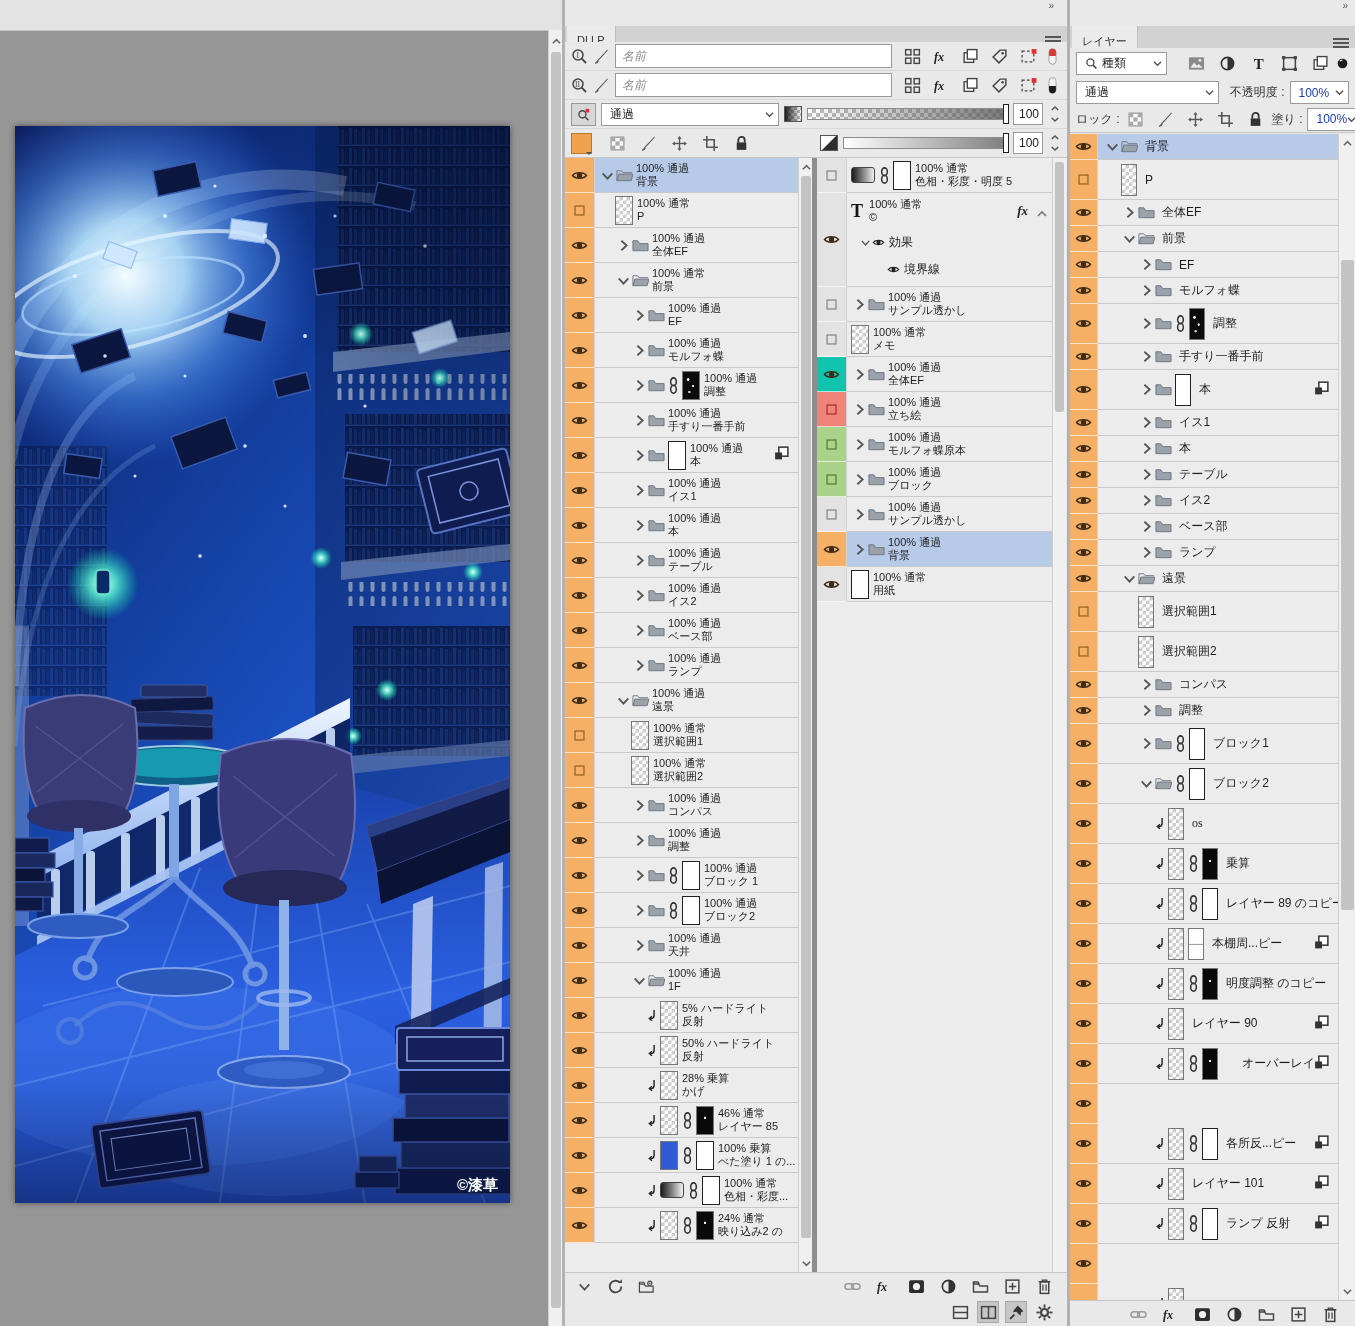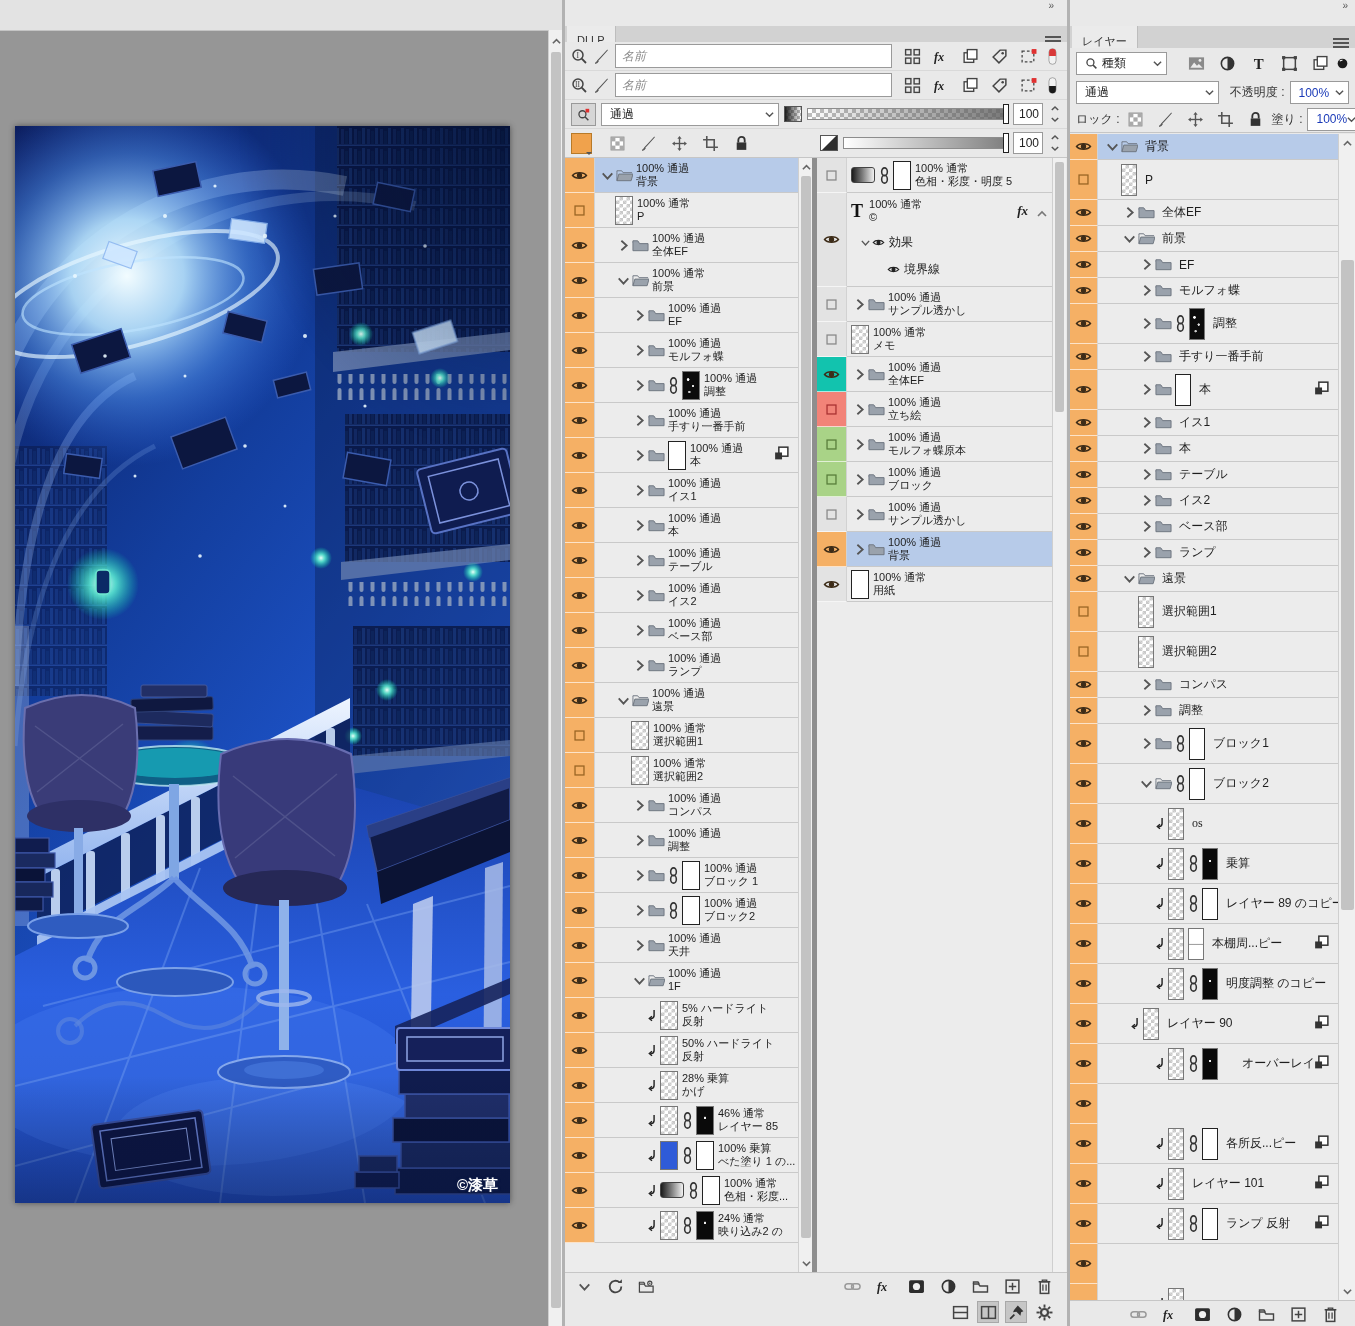--- a/index.html
+++ b/index.html
@@ -2839,21 +2839,21 @@
         <div class="srow" style="height: 40px;">
           <div class="ecell cell-orange" style="height: 40px;">
             <span class="ic ">
               <svg viewBox="0 0 16 16">
                 <path d="M1.5 8C4 4.6 12 4.6 14.5 8 12 11.4 4 11.4 1.5 8Z" fill="none" stroke="#3d2c18" stroke-width="1.5"></path>
                 <circle cx="8" cy="8" r="2.5" fill="#3d2c18"></circle>
               </svg>
             </span>
           </div>
           <div class="mbody">
-            <div class="bodytop" style="height: 39px; padding-left: 32px;">
+            <div class="bodytop" style="height: 39px; padding-left: 57px;">
               <span class="ic g" style="width: 10px; height: 15px;">
                 <svg viewBox="0 0 12 16">
                   <path d="M8.5 1.5v6.5a3.5 3.5 0 01-3.5 3.5H4" fill="none" stroke="#222" stroke-width="1.7"></path>
                   <path d="M6 8.8L2.8 11.5 6 14.2" fill="none" stroke="#222" stroke-width="1.7"></path>
                 </svg>
               </span>
               <div class="th th-checker"></div>
               <span class="slabel" style="margin-left: 4px;">レイヤー 90</span>
             </div>
             <span class="badge"><span class="ic ">

